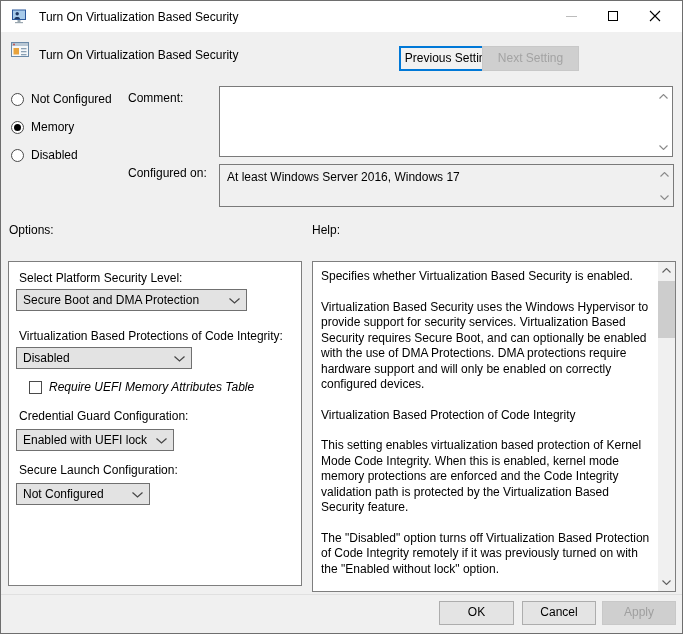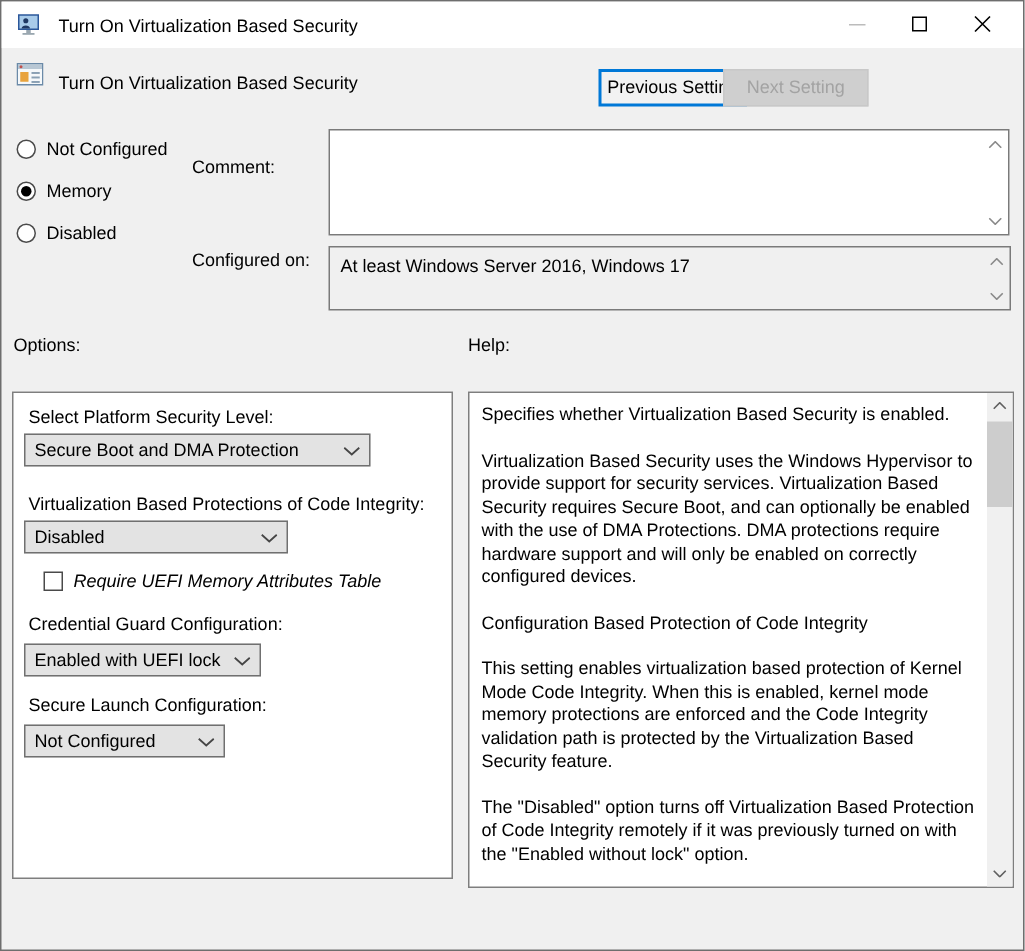--- a/index.html
+++ b/index.html
@@ -35,21 +35,21 @@
   .radio-circle {
     width:13px; height:13px; border:1px solid #4a4a4a; border-radius:50%;
     background:#fff; margin-right:7px; position:relative; flex:0 0 13px;
   }
   .radio-circle.checked::after {
     content:""; position:absolute; left:2px; top:2px; width:7px; height:7px;
     border-radius:50%; background:#000;
   }
   
   .field-label { position:absolute; white-space:nowrap; }
-  .lbl-comment { left:127px; top:103px; }
+  .lbl-comment { left:127px; top:90px; }
   .lbl-supported { left:127px; top:165px; }
   .comment-box {
     position:absolute; left:218px; top:85px; width:454px; height:71px;
     background:#fff; border:1px solid #7a7a7a;
   }
   .supported-box {
     position:absolute; left:218px; top:163px; width:455px; height:43px;
     background:#f0f0f0; border:1px solid #7a7a7a; padding:5px 22px 0 7px;
   }
   .mini-arrow { position:absolute; width:15px; height:14px; display:flex; align-items:center; justify-content:center; }
@@ -218,34 +218,39 @@
       <svg class="chev" width="11" height="6" viewBox="0 0 11 6">
           <path d="M0.5 0.5 L5.5 5 L10.5 0.5" fill="none" stroke="#464646" stroke-width="1.2"></path>
         </svg>
     </div>
   </div>
 
   <div class="help-panel">
     <div class="help-text">
       <p>Specifies whether Virtualization Based Security is enabled.</p>
       <p>Virtualization Based Security uses the Windows Hypervisor to provide support for security services. Virtualization Based Security requires Secure Boot, and can optionally be enabled with the use of DMA Protections. DMA protections require hardware support and will only be enabled on correctly configured devices.</p>
-      <p>Configuration Based Protection of Code Integrity</p>
+      <p>Virtualization Based Protection of Code Integrity</p>
       <p>This setting enables virtualization based protection of Kernel Mode Code Integrity. When this is enabled, kernel mode memory protections are enforced and the Code Integrity validation path is protected by the Virtualization Based Security feature.</p>
       <p>The "Disabled" option turns off Virtualization Based Protection of Code Integrity remotely if it was previously turned on with the "Enabled without lock" option.</p>
 
     </div>
     <div class="vscroll">
       <div class="vs-btn vs-up">
         <svg width="9" height="5" viewBox="0 0 9 5">
             <path d="M0.5 4.5 L4.5 0.5 L8.5 4.5" fill="none" stroke="#606060" stroke-width="1.1"></path>
           </svg>
       </div>
       <div class="vs-thumb"></div>
       <div class="vs-btn vs-down">
         <svg width="9" height="5" viewBox="0 0 9 5">
             <path d="M0.5 0.5 L4.5 4.5 L8.5 0.5" fill="none" stroke="#606060" stroke-width="1.1"></path>
           </svg>
       </div>
     </div>
   </div>
 
+  <div class="footer">
+    <div class="foot-btn btn-ok">OK</div>
+    <div class="foot-btn btn-cancel">Cancel</div>
+    <div class="foot-btn btn-apply">Apply</div>
+  </div>
 
 </div>
 
 </body></html>

